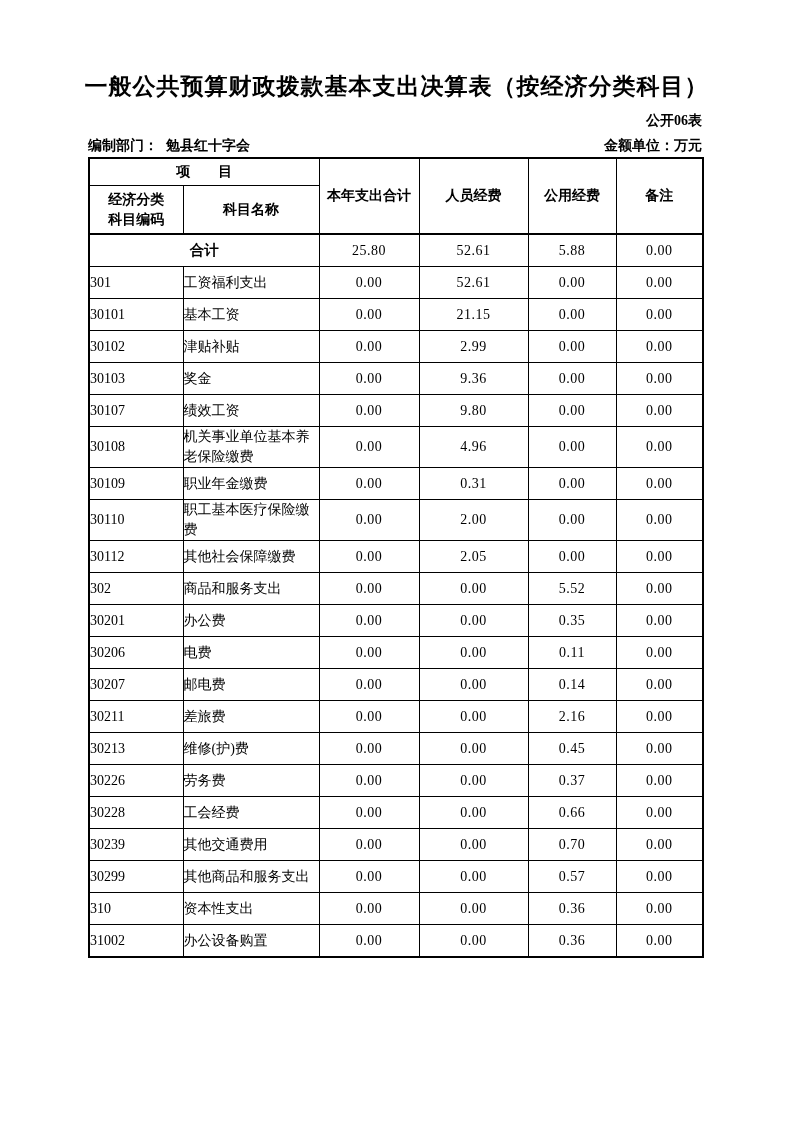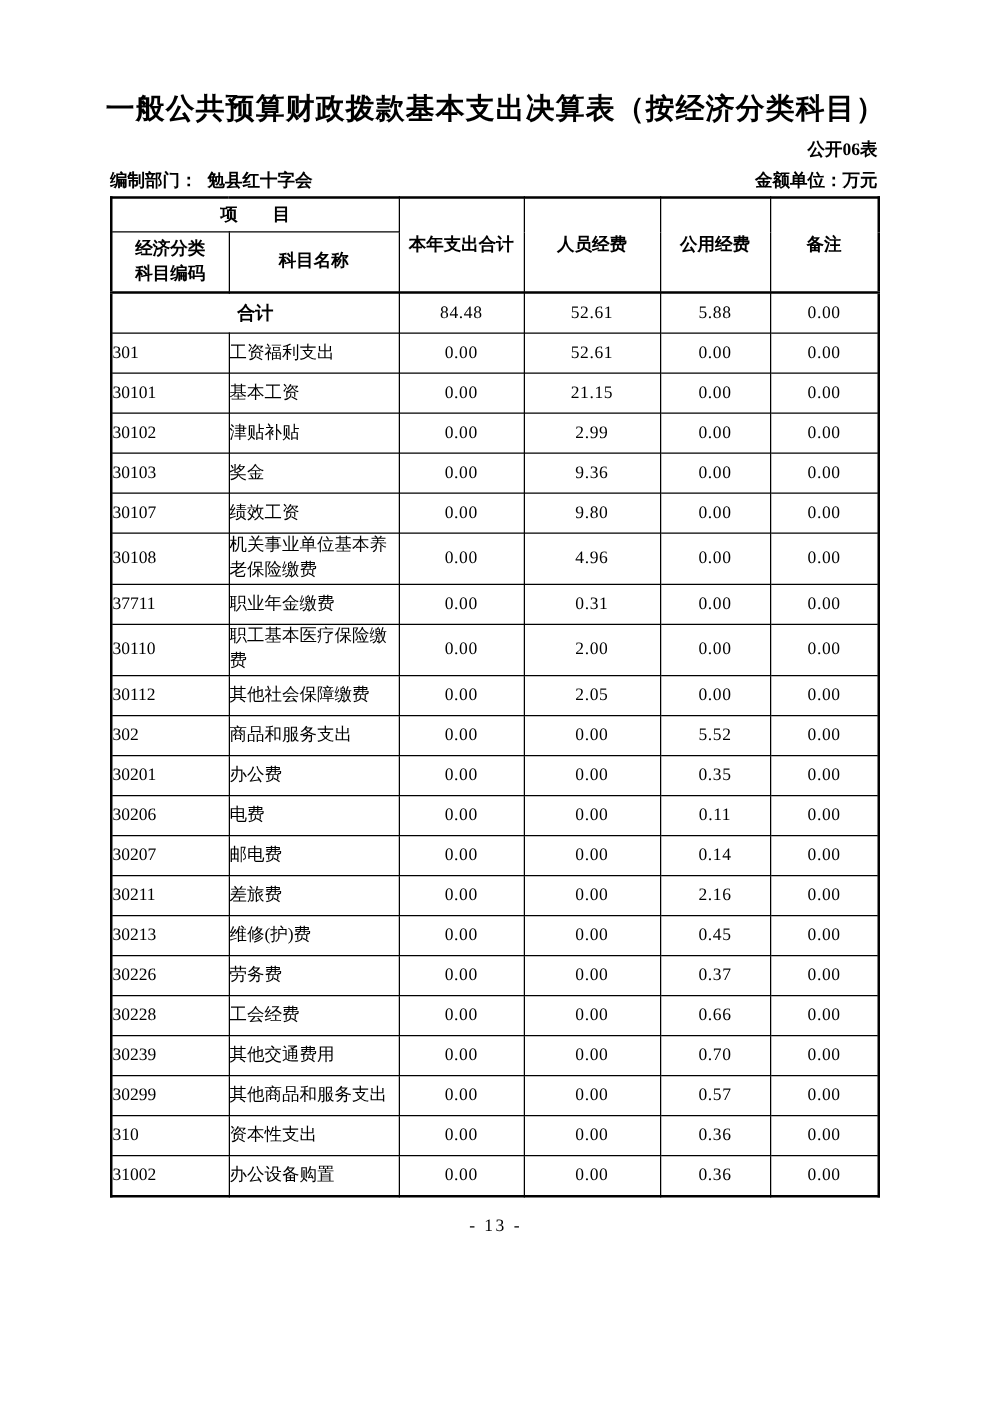--- a/index.html
+++ b/index.html
@@ -124,21 +124,21 @@
         <th rowspan="2" class="span-col">备注</th>
       </tr>
       <tr class="row-sub">
         <th><span>经济分类</span><br><span>科目编码</span></th>
         <th>科目名称</th>
       </tr>
     </thead>
     <tbody id="table-body">
       <tr class="total-row">
         <td colspan="2" class="lbl">合计</td>
-        <td class="num">84.48</td>
+        <td class="num">25.80</td>
         <td class="num">52.61</td>
         <td class="num">5.88</td>
         <td class="num">0.00</td>
       </tr>
     <tr>
           <td class="code-cell">301</td>
           <td class="name-cell">工资福利支出</td>
           <td class="num">0.00</td>
           <td class="num">52.61</td>
           <td class="num">0.00</td>
@@ -178,21 +178,21 @@
         </tr>
         <tr>
           <td class="code-cell">30108</td>
           <td class="name-cell">机关事业单位基本养老保险缴费</td>
           <td class="num">0.00</td>
           <td class="num">4.96</td>
           <td class="num">0.00</td>
           <td class="num">0.00</td>
         </tr>
         <tr>
-          <td class="code-cell">37711</td>
+          <td class="code-cell">30109</td>
           <td class="name-cell">职业年金缴费</td>
           <td class="num">0.00</td>
           <td class="num">0.31</td>
           <td class="num">0.00</td>
           <td class="num">0.00</td>
         </tr>
         <tr>
           <td class="code-cell">30110</td>
           <td class="name-cell">职工基本医疗保险缴费</td>
           <td class="num">0.00</td>
@@ -301,15 +301,14 @@
           <td class="name-cell">办公设备购置</td>
           <td class="num">0.00</td>
           <td class="num">0.00</td>
           <td class="num">0.36</td>
           <td class="num">0.00</td>
         </tr>
       </tbody>
   </table>
 
 
-  <div class="page-number">- 13 -</div>
 
 </div>
 
 </body></html>

